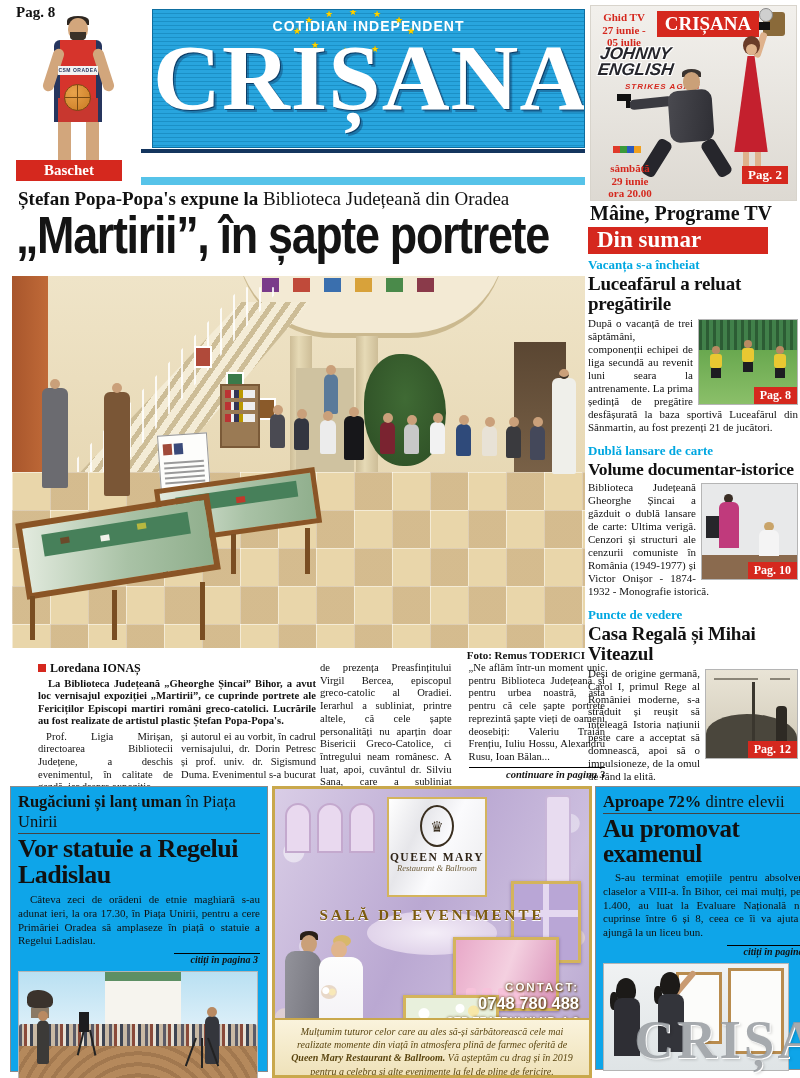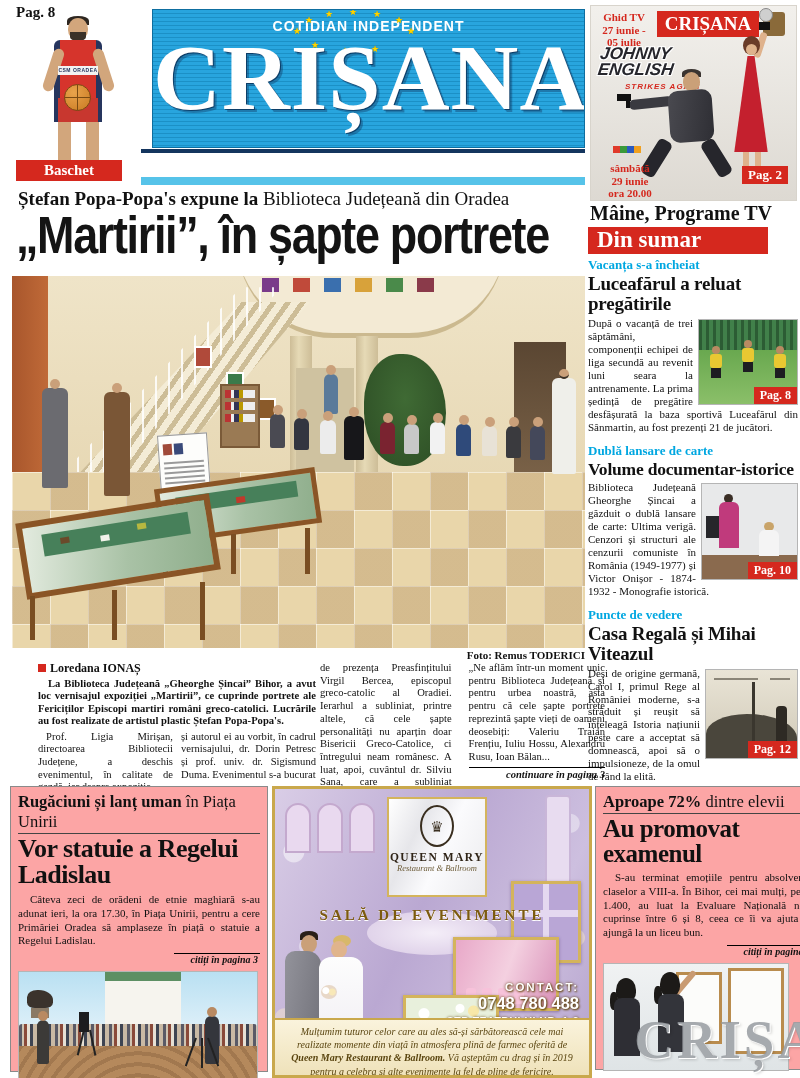--- a/index.html
+++ b/index.html
@@ -150,21 +150,21 @@
   .byline .sq { display:inline-block; width:8px; height:8px; background:#d5281e; margin-right:4px; }
   .lead { font-weight:bold; font-size:10.6px; line-height:1.17; text-align:justify; text-indent:10px; }
   .colrow { display:flex; gap:8px; margin-top:3px; }
   .bodytxt { font-size:10.6px; line-height:1.2; text-align:justify; }
   .lefthalf { position:absolute; left:0; top:0; width:278px; }
   .righthalf { position:absolute; left:282px; top:1px; width:285px; display:flex; gap:17px; }
   .cont { border-top:1px solid #000; margin-top:3px; padding-top:1px; text-align:right;
           font-weight:bold; font-style:italic; font-size:10.5px; }
 
   
-  .box { position:absolute; border:1px solid #8a8a8a; background:#fca5a5; padding:5px 7px; }
+  .box { position:absolute; border:1px solid #8a8a8a; background:#0ea5e9; padding:5px 7px; }
   .bx-kicker { font-size:16.5px; border-bottom:1px solid #444; padding-bottom:1px; margin-bottom:2px; }
   .bx-kicker .kb { font-weight:bold; }
   .bx-title { font-weight:bold; font-size:26px; line-height:1.0; letter-spacing:-.5px; margin:2px 0 5px; }
   .bx-body { font-size:11px; line-height:1.25; text-align:justify; text-indent:12px; }
   .readmore { text-align:right; margin-top:1px; }
   .readmore span { border-top:1px solid #000; padding:0 2px 0 16px; font-weight:bold; font-style:italic; font-size:10px; }
   .bx-photo { position:relative; margin-top:4px; border:1px solid #b5b5b5; overflow:hidden; }
 
   
   .sky { position:absolute; inset:0; background:linear-gradient(#b9e0f2,#eaf5fb 60%,#e8e4da 62%,#ded8cb 70%); }

